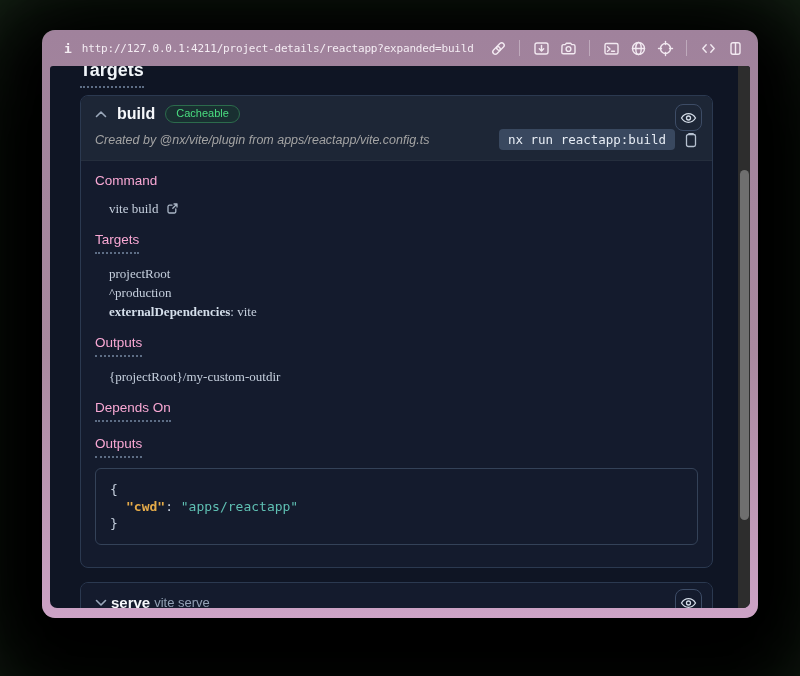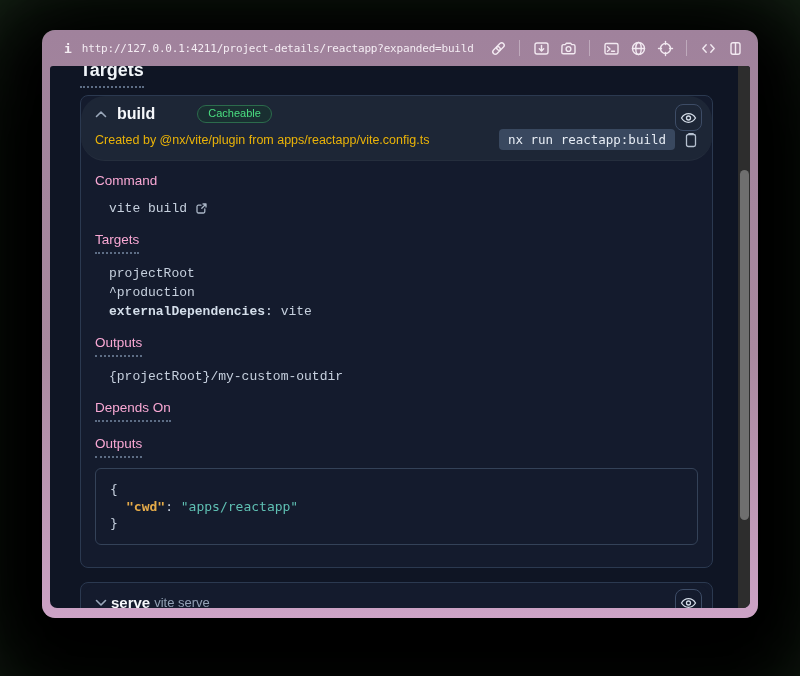--- a/index.html
+++ b/index.html
@@ -42,53 +42,52 @@
   
   .card {
     position:absolute; left:30px; right:37px;
     border:1px solid #2b3950; border-radius:8px; background:#141b2d; overflow:hidden;
   }
   .card-build { top:29px; height:473px; }
   .card-serve { top:516px; height:64px; }
   .card-header {
     position:relative; background:#1d2636; padding:7px 14px 10px;
     border-bottom:1px solid rgba(255,255,255,0.04);
-    border-radius:24px;
   }
   .hdr-row1 { display:flex; align-items:center; gap:10px; height:22px; }
   .chev { display:flex; align-items:center; }
   .chev svg { stroke:#9aa7ba; fill:none; stroke-width:1.6; stroke-linecap:round; stroke-linejoin:round; }
   .target-name { font-size:16px; font-weight:700; color:#f6f8fb; }
   .badge {
     font-size:11px; color:#4ade80; border:1px solid #2c6b4c; background:rgba(18,62,42,0.38);
-    padding:2px 10px 3px; border-radius:10px; line-height:1;margin-left:32px;
+    padding:2px 10px 3px; border-radius:10px; line-height:1;
   }
   .eye-btn {
     position:absolute; right:10px; width:27px; height:27px;
     border:1px solid #3d4c66; border-radius:8px; background:transparent;
     display:flex; align-items:center; justify-content:center; cursor:pointer;
   }
   .eye-btn svg { stroke:#d2dae6; fill:none; stroke-width:1.3; }
   .card-build .eye-btn { top:8px; }
   .card-serve .eye-btn { top:6px; }
   .hdr-row2 { display:flex; align-items:center; margin-top:4px; min-height:20px; }
-  .created-by { font-size:12.5px; color:#eab308; flex:1; }
+  .created-by { font-style:italic; font-size:12.5px; color:#a3a3a3; flex:1; }
   .cmd-chip {
     font-family:"DejaVu Sans Mono", monospace; font-size:12.5px; color:#e6ecf4;
     background:#39485f; padding:3px 9px; border-radius:4px; white-space:nowrap;
   }
   .copy-btn { margin-left:9px; display:flex; align-items:center; cursor:pointer; }
   .copy-btn svg { stroke:#b6c1d0; fill:none; stroke-width:1.3; }
 
   .card-body { padding:10px 14px 0; }
   .sec-label { font-size:13.5px; color:#f9a8d4; display:inline-block; line-height:16px; }
   .sec-label.dotted { border-bottom:2px dotted #5d6d85; padding-bottom:4px; }
   .sec { margin-top:12px; }
   .sec:first-child { margin-top:0; }
-  .mono-block { margin:10px 0 0 14px; font-family:Liberation Mono, monospace; font-size:13px; color:#c6d0de; line-height:19px; }
+  .mono-block { margin:10px 0 0 14px; font-family:Liberation Serif, serif; font-size:13px; color:#c6d0de; line-height:19px; }
   .mono-line { white-space:pre; }
   .kv-key { font-weight:700; color:#d4deea; }
   .cmd-line { display:flex; align-items:center; gap:8px; }
   .ext-link { display:flex; align-items:center; cursor:pointer; }
   .ext-link svg { stroke:#aab6c6; fill:none; stroke-width:1.3; stroke-linecap:round; stroke-linejoin:round; }
 
   .options-box {
     margin:10px 0 0 0; border:1px solid #344258; border-radius:6px;
     padding:12px 14px; font-family:"DejaVu Sans Mono", monospace; font-size:13px; line-height:17px;
     color:#c6d0de;

